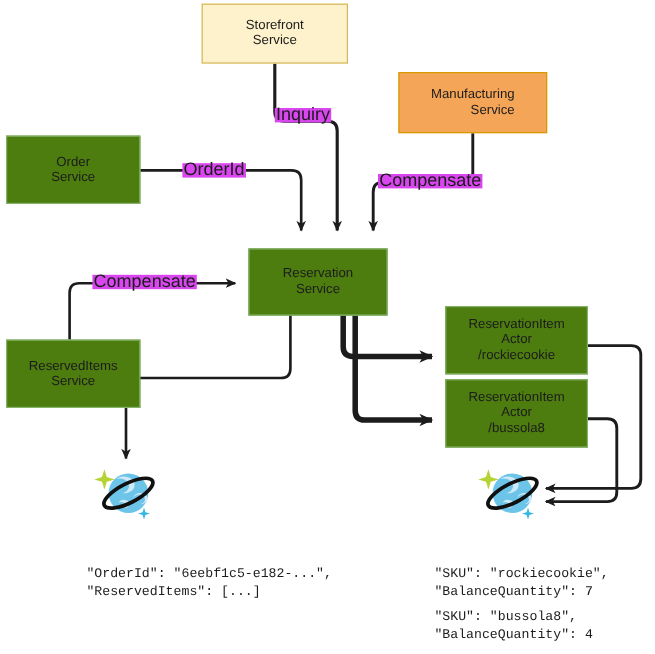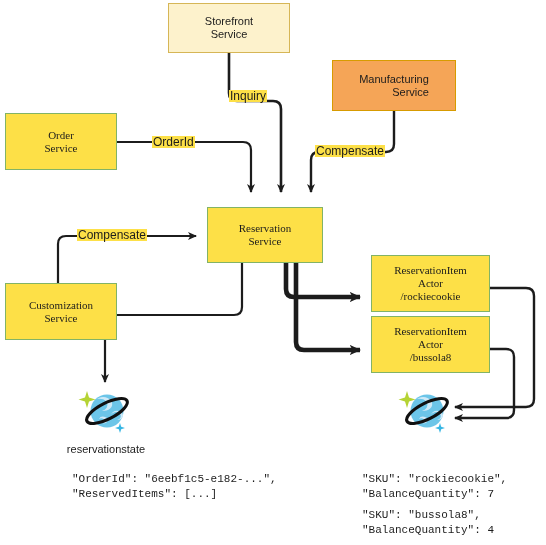--- a/index.html
+++ b/index.html
@@ -35,38 +35,37 @@
     justify-content: center;
     text-align: center;
     font-size: 11px;
     line-height: 13px;
     color: #1c1c1c;
     border-width: 1px;
     border-style: solid;
     white-space: pre-line;
   }
   .node-green {
-    background: #fde047;
+    background: #4d7c0f;
     border-color: #82b366;
-    font-family: Liberation Serif, serif;
   }
   .node-yellow {
     background: #fdf2cc;
     border-color: #d6b656;
   }
   .node-orange {
     background: #f5a557;
     border-color: #d79b00;
   }
   .edge-label {
     position: absolute;
-    font-size: 12px;
+    font-size: 15px;
     line-height: 12px;
     color: #1c1c1c;
-    background: #fde047;
+    background: #d946ef;
     padding: 0 1px;
     white-space: nowrap;
   }
   .store-label {
     position: absolute;
     font-size: 11px;
     line-height: 13px;
     color: #1c1c1c;
     text-align: center;
     white-space: nowrap;
@@ -119,21 +118,21 @@
 
   <div class="node node-yellow" style="left:168px; top:3px; width:122px; height:50px;">Storefront
 Service</div>
 
   <div class="node node-orange" style="left:332px; top:60px; width:124px; height:51px;text-align:right;">Manufacturing
 Service</div>
 
   <div class="node node-green" style="left:5px; top:113px; width:112px; height:57px;">Order
 Service</div>
 
-  <div class="node node-green" style="left:5px; top:283px; width:112px; height:57px;">Customization
+  <div class="node node-green" style="left:5px; top:283px; width:112px; height:57px;">ReservedItems
 Service</div>
 
   <div class="node node-green" style="left:207px; top:207px; width:116px; height:56px;">Reservation
 Service</div>
 
   <div class="node node-green" style="left:371px; top:255px; width:119px; height:57px;">ReservationItem
 Actor
 /rockiecookie</div>
 
   <div class="node node-green" style="left:371px; top:316px; width:119px; height:57px;">ReservationItem
@@ -150,21 +149,20 @@
 
   <svg class="cosmos-icon" style="left:77px; top:383px;" width="58" height="56" viewBox="0 0 58 56">
     <circle cx="30" cy="28" r="16.5" fill="#6cc5e8"></circle>
     <path d="M20,16 a9,7 0 1,1 5,12 a7,5.5 0 1,0 -5,-12 Z" fill="#cfe9f7"></path>
     <path d="M34,32 a6,4.6 0 1,1 6,5 a5,4 0 1,0 -6,-5 Z" fill="#cfe9f7"></path>
     <path d="M22,36 a4.4,3.4 0 1,1 4,4.4 a3.4,2.6 0 1,0 -4,-4.4 Z" fill="#cfe9f7"></path>
     <ellipse cx="30" cy="28" rx="22.5" ry="8" fill="none" stroke="#101010" stroke-width="3.1" transform="rotate(-27 30 28)"></ellipse>
     <path d="M10,8 L12,14.5 L18.5,16.5 L12,18.5 L10,25 L8,18.5 L1.5,16.5 L8,14.5 Z" fill="#b5d334"></path>
     <path d="M43,40 L44.2,43.8 L48,45 L44.2,46.2 L43,50 L41.8,46.2 L38,45 L41.8,43.8 Z" fill="#37b6e4"></path>
   </svg>
-  <div class="store-label" style="left:56px; top:443px; width:100px;">reservationstate</div>
 
   <svg class="cosmos-icon" style="left:397px; top:383px;" width="58" height="56" viewBox="0 0 58 56">
     <circle cx="30" cy="28" r="16.5" fill="#6cc5e8"></circle>
     <path d="M20,16 a9,7 0 1,1 5,12 a7,5.5 0 1,0 -5,-12 Z" fill="#cfe9f7"></path>
     <path d="M34,32 a6,4.6 0 1,1 6,5 a5,4 0 1,0 -6,-5 Z" fill="#cfe9f7"></path>
     <path d="M22,36 a4.4,3.4 0 1,1 4,4.4 a3.4,2.6 0 1,0 -4,-4.4 Z" fill="#cfe9f7"></path>
     <ellipse cx="30" cy="28" rx="22.5" ry="8" fill="none" stroke="#101010" stroke-width="3.1" transform="rotate(-27 30 28)"></ellipse>
     <path d="M10,8 L12,14.5 L18.5,16.5 L12,18.5 L10,25 L8,18.5 L1.5,16.5 L8,14.5 Z" fill="#b5d334"></path>
     <path d="M43,40 L44.2,43.8 L48,45 L44.2,46.2 L43,50 L41.8,46.2 L38,45 L41.8,43.8 Z" fill="#37b6e4"></path>
   </svg>

